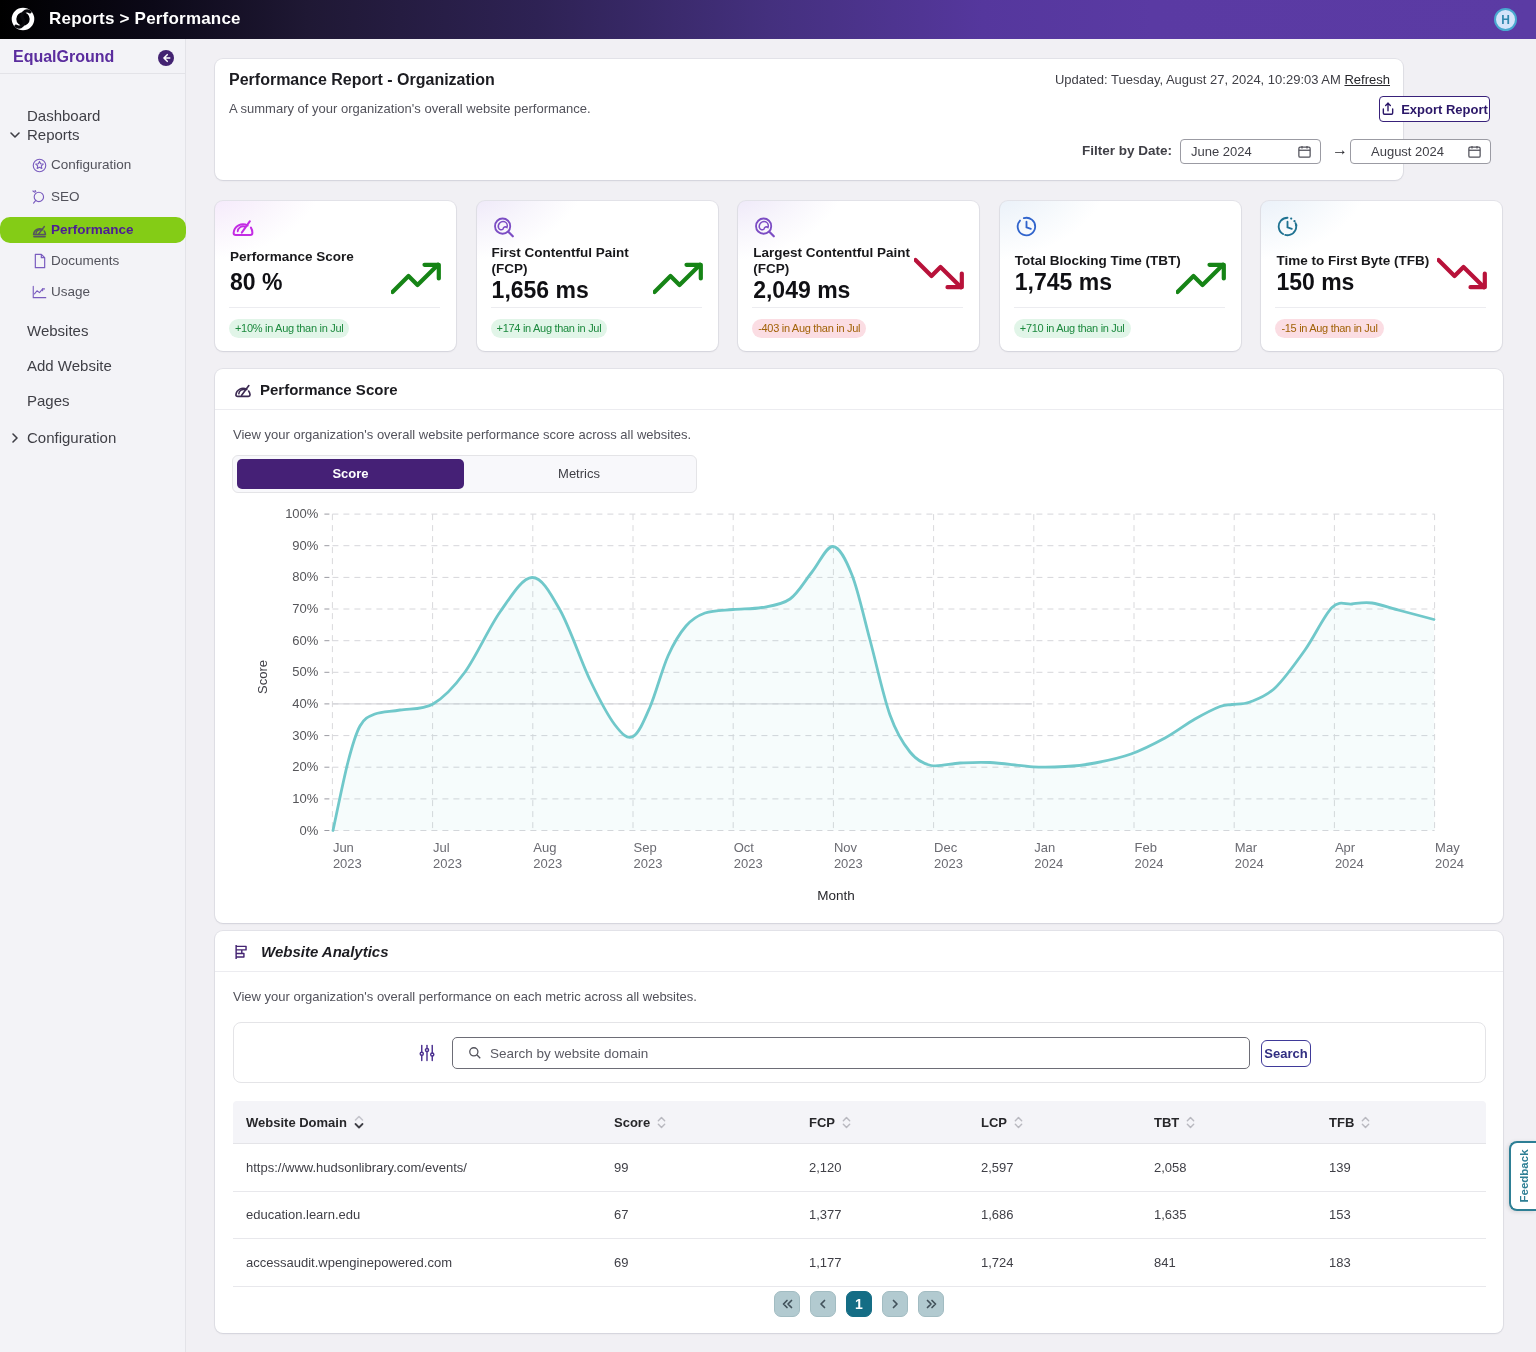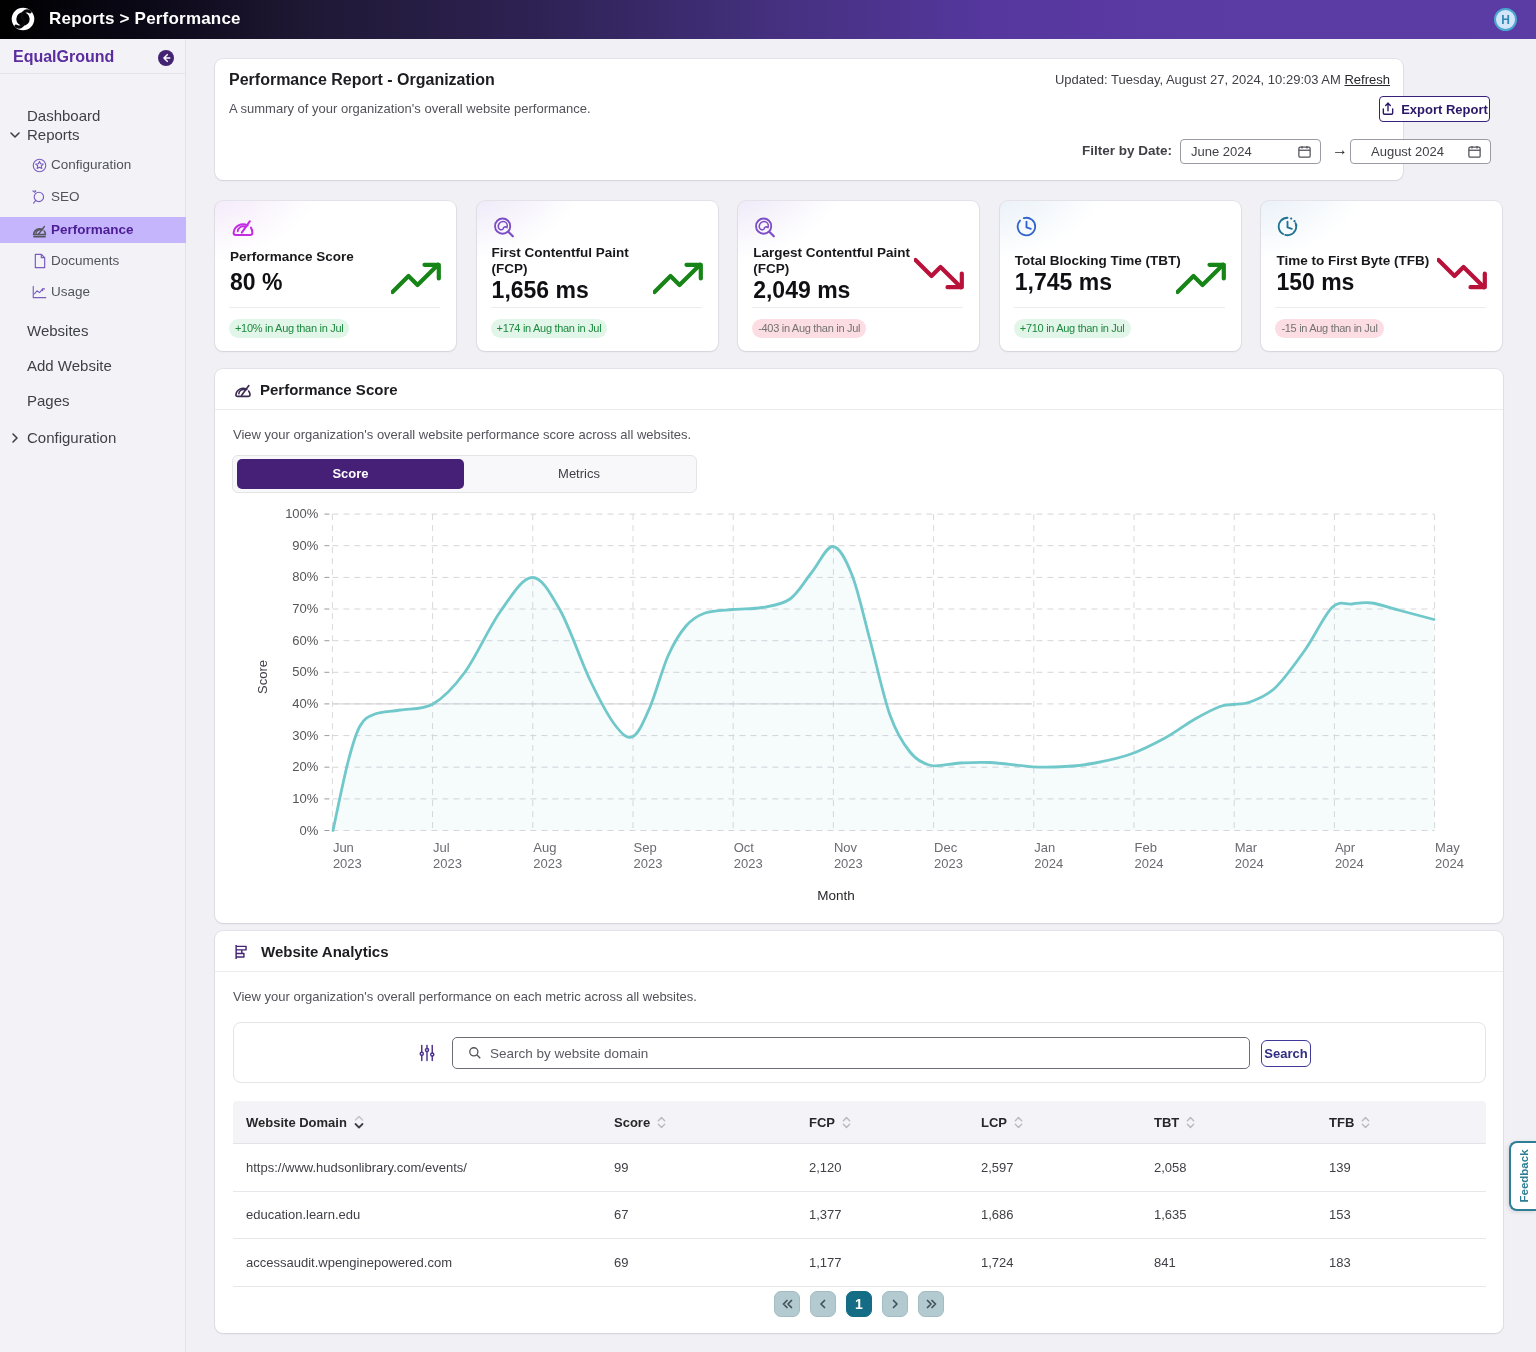--- a/index.html
+++ b/index.html
@@ -13,21 +13,21 @@
 .sidebar { position:absolute; left:0; top:39px; width:186px; height:1313px; background:#f3f3f7; border-right:1px solid #e3e3e8; }
 .sb-head { position:absolute; left:0; top:0; width:185px; height:35px; border-bottom:1px solid #e3e3e8; }
 .sb-brand { position:absolute; left:13px; top:9px; color:#5b2d9e; font-size:16px; font-weight:bold; }
 .sb-collapse { position:absolute; left:158px; top:11px; width:16px; height:16px; border-radius:50%; background:#432372; color:#fff;
   display:flex; align-items:center; justify-content:center; }
 .sb-item { position:absolute; left:0; width:186px; height:26px; font-size:15px; color:#3f3f46; line-height:26px; }
 .sb-item .txt { position:absolute; left:27px; }
 .sb-sub { position:absolute; left:0; width:186px; height:26px; font-size:13.5px; color:#52525b; line-height:26px; }
 .sb-sub .txt { position:absolute; left:51px; }
 .sb-sub svg, .sb-item svg { position:absolute; }
-.sb-active { background:#c4b5fd; }
+.sb-active { background:#84cc16;border-radius:10px; }
 .sb-active .txt { color:#4c1d95; font-weight:bold; }
 .card { position:absolute; background:#fff; border-radius:8px; box-shadow:0 1px 2px rgba(16,16,40,0.08), 0 0 0 1px rgba(210,210,220,0.45); }
 
 .h1t { position:absolute; left:14px; top:12px; font-size:16px; font-weight:bold; color:#1c1c21; }
 .h1s { position:absolute; left:14px; top:42px; font-size:13px; color:#52525b; }
 .updated { position:absolute; right:13px; top:13px; font-size:13px; color:#3f3f46; }
 .updated a { color:#27272c; text-decoration:underline; }
 .exportbtn { position:absolute; left:1164px; top:37px; width:111px; height:26px; border:1.5px solid #38217a; border-radius:4px;
   font-size:13px; font-weight:bold; color:#2b1768; display:flex; align-items:center; justify-content:center; gap:6px; background:#fff; }
 .fdl { position:absolute; left:867px; top:84px; font-size:13.5px; color:#3f3f46; font-weight:bold; }
@@ -38,21 +38,21 @@
 
 .mcard { position:absolute; top:201px; width:241px; height:150px; }
 .mc-icon { position:absolute; left:16px; top:15px; }
 .mc-title { position:absolute; left:15px; top:52px; width:178px; font-size:13.5px; font-weight:bold; color:#18181b; line-height:16px; }
 .mc-value { position:absolute; left:15px; font-size:23px; font-weight:bold; color:#101014; }
 .mc-trend { position:absolute; left:176px; top:56px; }
 .mc-div { position:absolute; left:14px; top:106px; width:211px; height:1px; background:#ececf0; }
 .mc-badge { position:absolute; left:14px; top:118px; height:19px; border-radius:10px; font-size:11px; font-weight:normal;
   line-height:19px; padding:0 6px; letter-spacing:-0.3px; }
 .badge-g { background:#e1f5e8; color:#1d8a3f; }
-.badge-r { background:#fbdde3; color:#737373; }
+.badge-r { background:#fbdde3; color:#a16207; }
 .g1 { background:radial-gradient(210px 150px at -8% -22%, #f0defa 0%, rgba(245,235,250,0.5) 42%, rgba(255,255,255,0) 62%), #fff; }
 .g2 { background:radial-gradient(210px 150px at -8% -22%, #e6dcf6 0%, rgba(238,233,248,0.45) 42%, rgba(255,255,255,0) 62%), #fff; }
 .g3 { background:radial-gradient(210px 150px at -8% -22%, #dfe9f6 0%, rgba(232,240,248,0.45) 42%, rgba(255,255,255,0) 62%), #fff; }
 
 .sec-head { position:absolute; left:0; top:0; width:100%; height:41px; border-bottom:1px solid #ececf0; }
 .sec-title { position:absolute; left:45px; top:12px; font-size:15px; font-weight:bold; color:#1c1c21; }
 .sec-desc { position:absolute; left:18px; top:58px; font-size:13px; color:#52525b; }
 .tabs { position:absolute; left:17px; top:86px; width:465px; height:38px; background:#f8f8fb; border:1px solid #e4e4e7; border-radius:6px; }
 .tab-a { position:absolute; left:4px; top:3px; width:227px; height:30px; background:#452076; border-radius:5px; color:#fff;
   font-size:13px; font-weight:bold; text-align:center; line-height:30px; }
@@ -353,21 +353,21 @@
 <text x="52" y="308" font-size="13" fill="#3f3f46" transform="rotate(-90 52 308)" text-anchor="middle">Score</text>
 <text x="621" y="531" font-size="13.5" fill="#27272c" text-anchor="middle">Month</text>
 </svg>
 </div>
 
 <div class="card" style="left:215px;top:931px;width:1288px;height:402px;">
   <div class="sec-head"></div>
   <svg width="17" height="16" viewBox="0 0 24 22" style="position:absolute;left:19px;top:13px;" fill="none" stroke="#432372" stroke-width="2">
       <path d="M3 1 V21 M3 3 H17 V8 H3 M3 8 H11 V13 H3 M3 13 H14 V18 H3" stroke-linejoin="round"></path>
     </svg>
-  <div class="sec-title" style="left:46px;">Website Analytics</div>
+  <div class="sec-title" style="left:46px;font-style:italic;">Website Analytics</div>
   <div class="sec-desc">View your organization's overall performance on each metric across all websites.</div>
   <div class="toolbar">
     <svg width="18" height="20" viewBox="0 0 24 26" style="position:absolute;left:184px;top:20px;" fill="none" stroke="#4a2f8f" stroke-width="1.9" stroke-linecap="round">
         <line x1="5" y1="3" x2="5" y2="12"></line>
         <line x1="5" y1="16" x2="5" y2="23"></line>
         <circle cx="5" cy="14" r="2.1"></circle>
         <line x1="12" y1="3" x2="12" y2="7"></line>
         <line x1="12" y1="11" x2="12" y2="23"></line>
         <circle cx="12" cy="9" r="2.1"></circle>
         <line x1="19" y1="3" x2="19" y2="13"></line>

